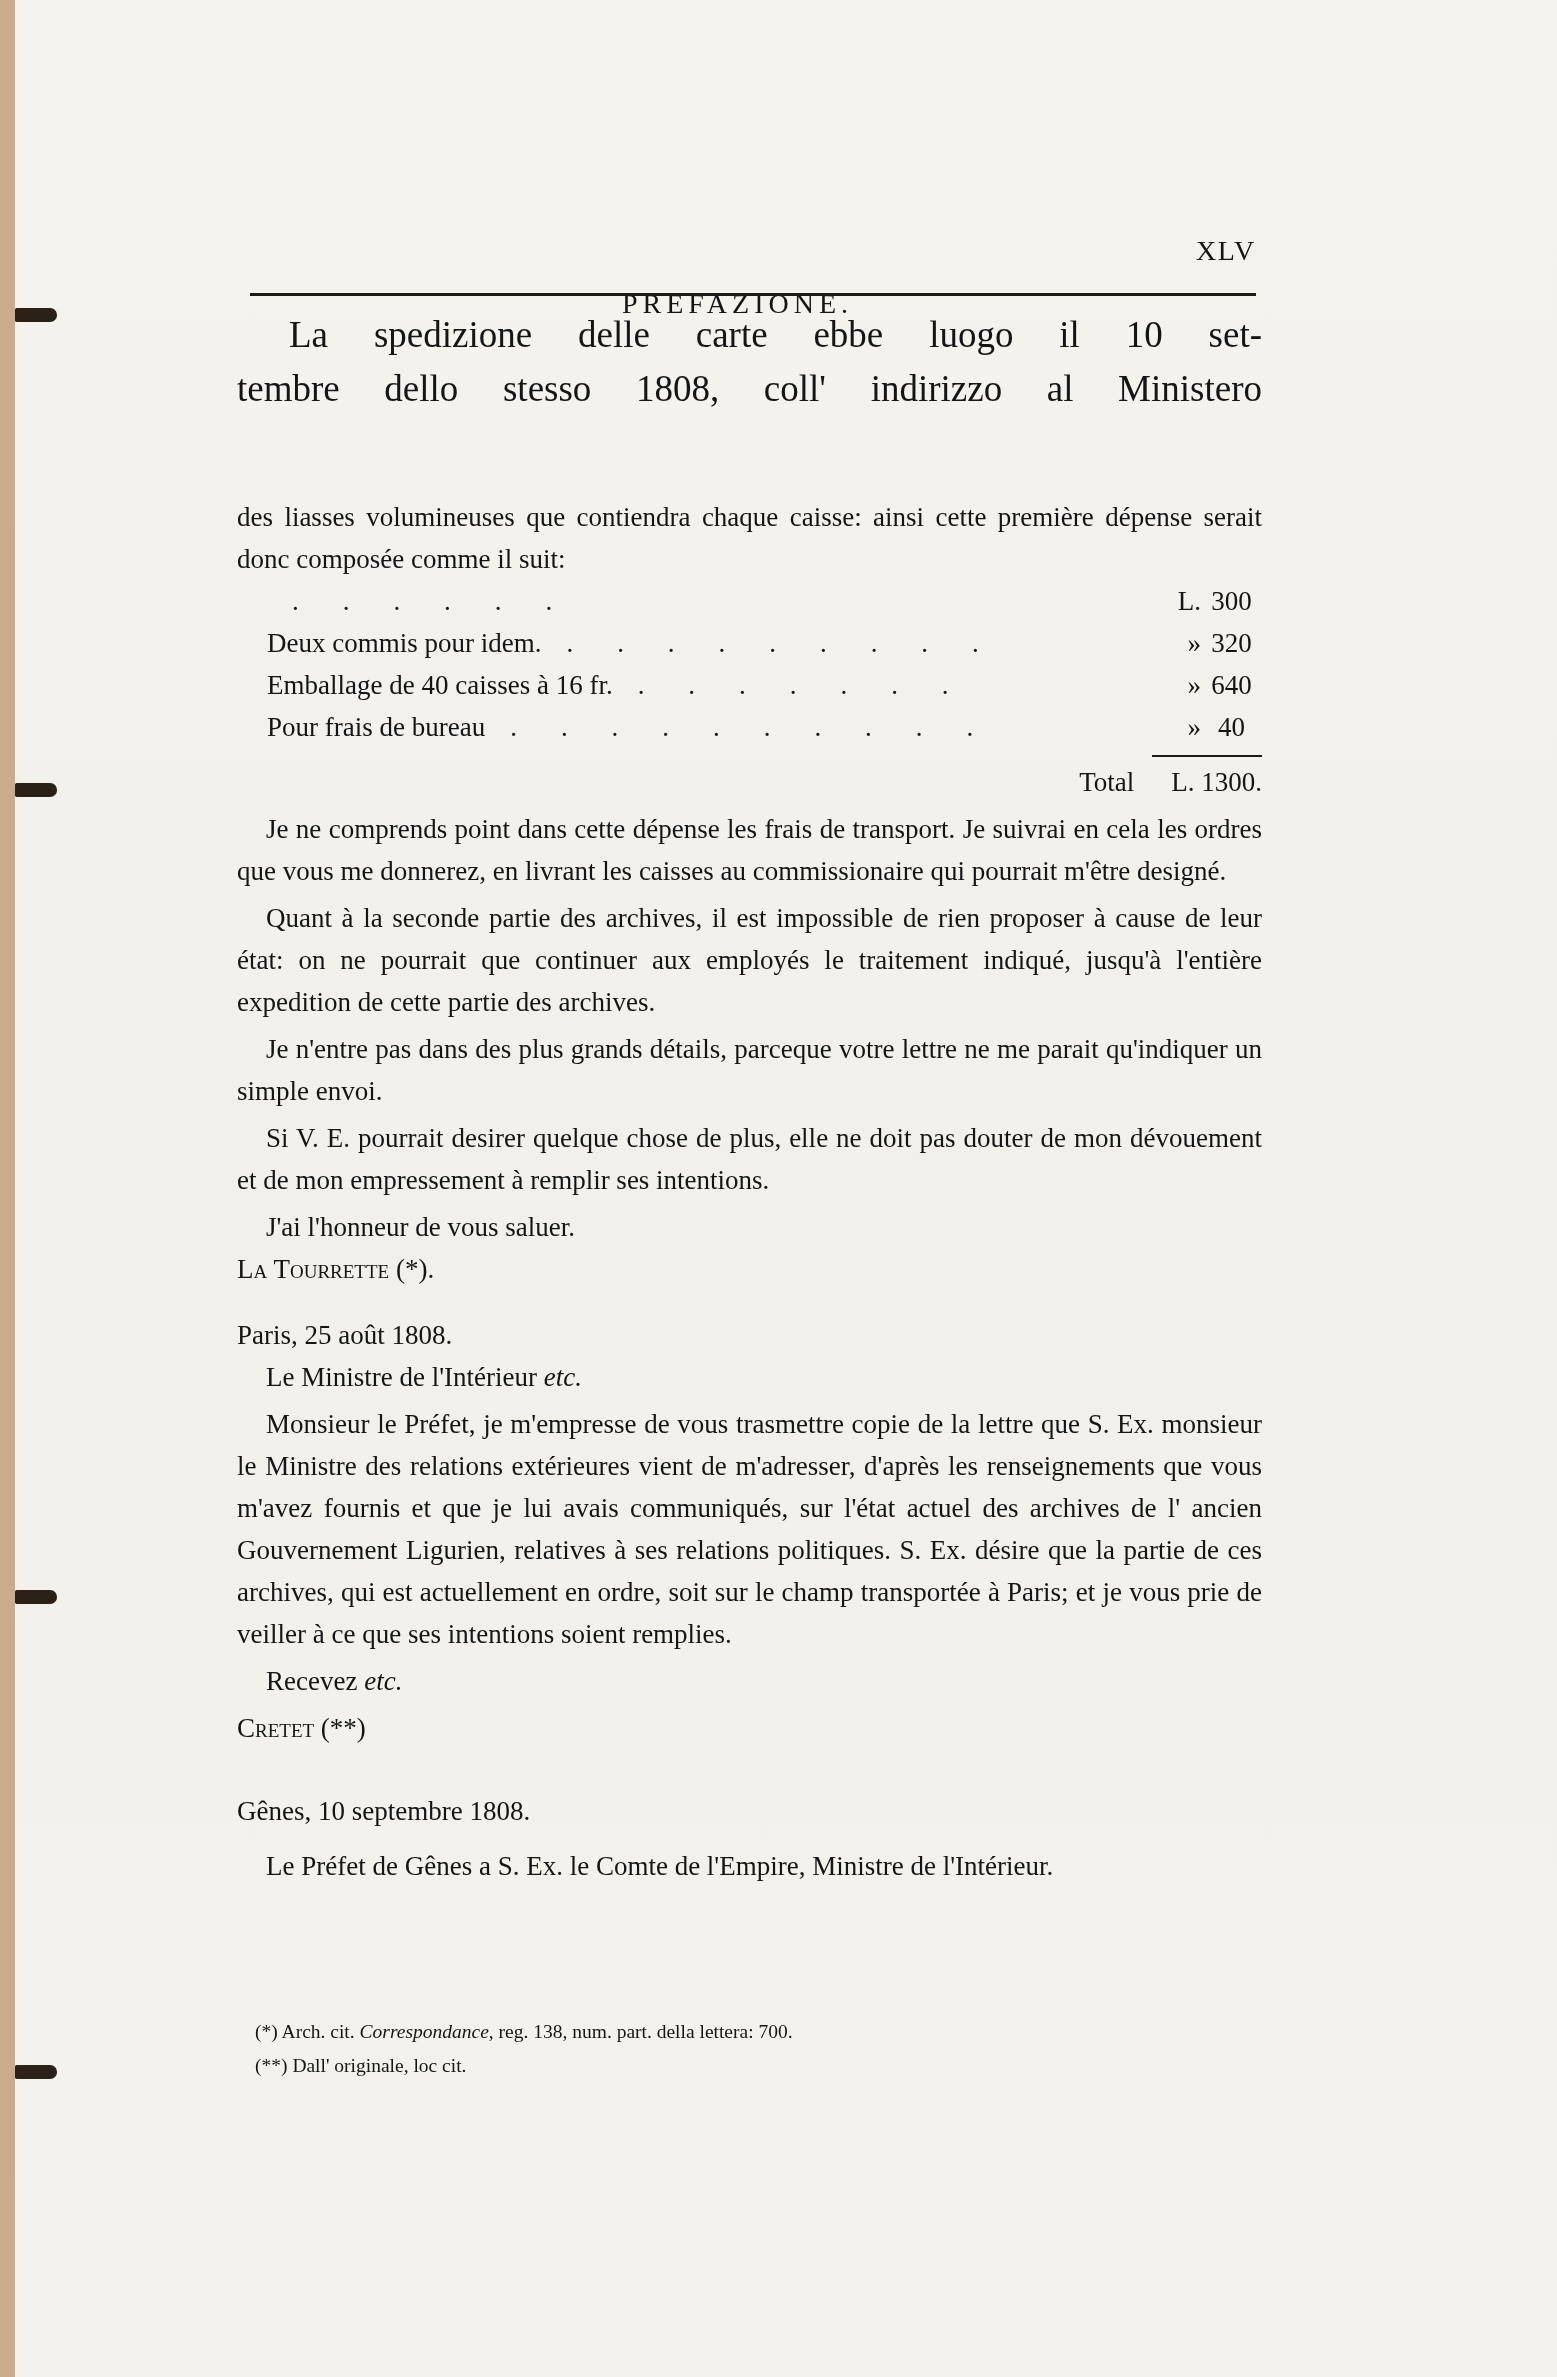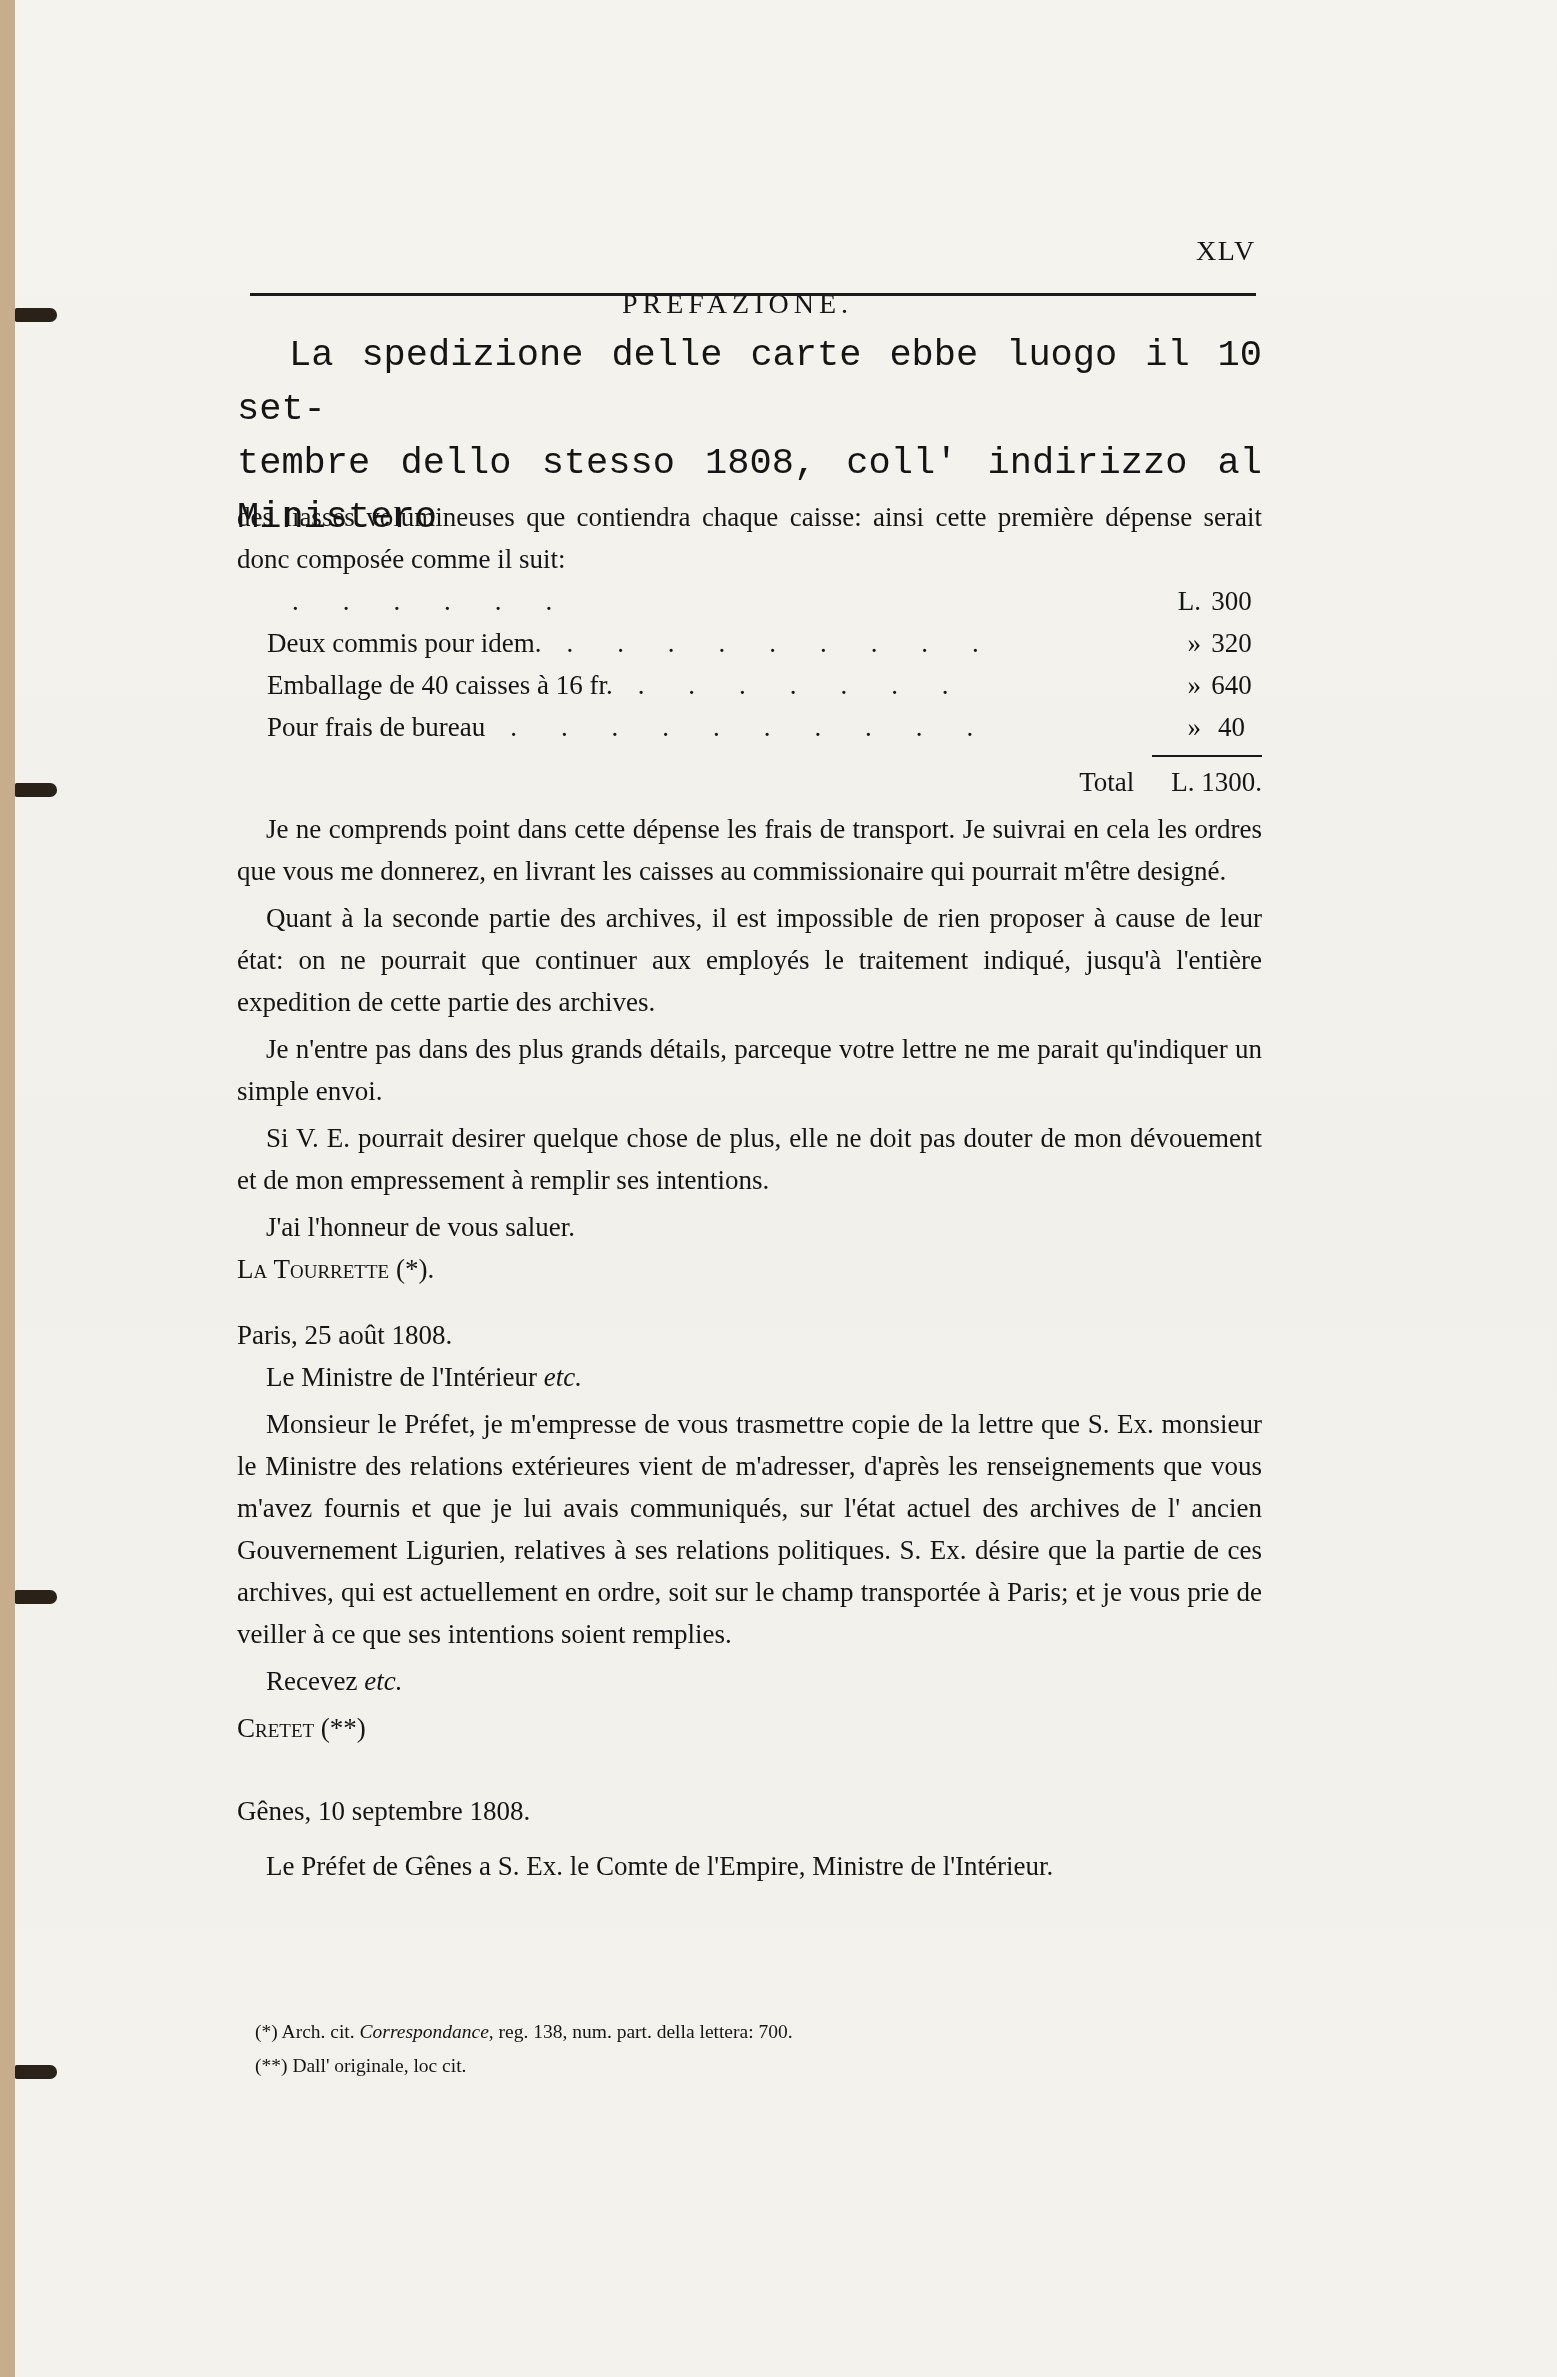--- a/index.html
+++ b/index.html
@@ -26,21 +26,21 @@
   }
   .running-title {
     position: absolute; left: 372px; top: 17px; font-size: 28px; letter-spacing: 5px; margin-top: 36px;
   }
   .folio { position: absolute; right: 0; top: 0; font-size: 28px; letter-spacing: 1.7px; }
   .rule {
     position: absolute; top: 293px; left: 250px; width: 1006px; height: 2.5px; background: #1a1a1a;
   }
   .text-block { position: absolute; left: 237px; width: 1025px; }
   .italian {
-    top: 328px; font-size: 37px; line-height: 54px; text-align: justify; font-family: Liberation Mono, monospace;
+    top: 308px; font-size: 37px; line-height: 54px; text-align: justify;
   }
   .italian p { margin: 0; text-indent: 52px; text-align-last: justify; }
   .french { top: 496px; font-size: 27px; line-height: 42px; }
   .french p { margin: 0; text-align: justify; }
   .indent { text-indent: 29px; }
   .row { display: flex; align-items: baseline; padding-left: 30px; }
   .row .lbl { white-space: nowrap; }
   .row .dots { flex: 1; overflow: hidden; white-space: nowrap; letter-spacing: 18.6px; padding-left: 25px; }
   .row .cur { width: 51px; text-align: right; }
   .row .amt { width: 61px; text-align: center; }

